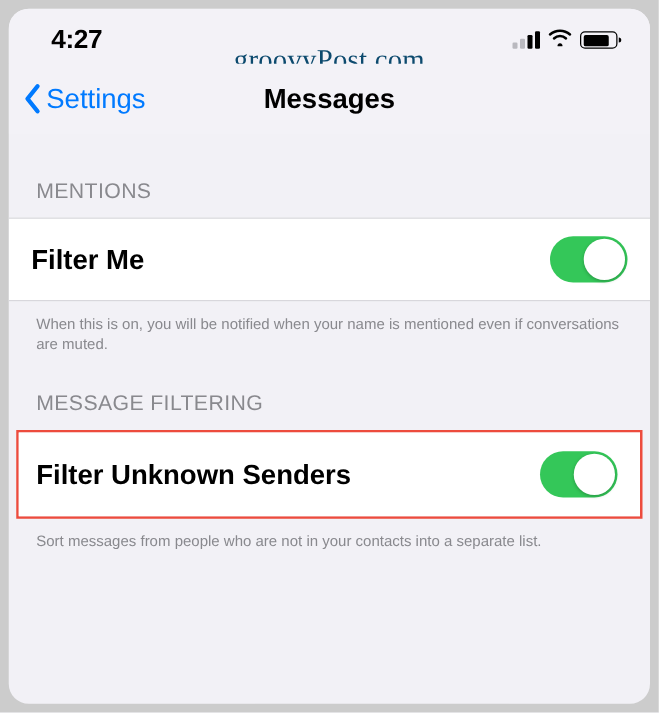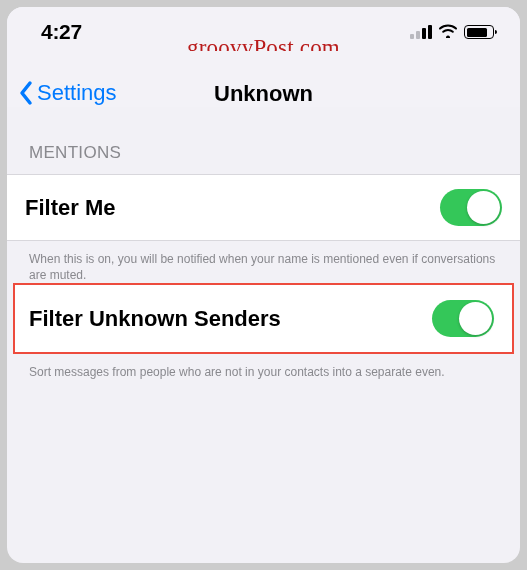--- a/index.html
+++ b/index.html
@@ -72,28 +72,28 @@
     }
     .battery-fill { height: 100%; width: 80%; background: #000; border-radius: 1.5px; }
 
     .watermark {
       position: absolute;
       top: 28px;
       left: 50%;
       transform: translateX(-50%);
       font-family: "Times New Roman", serif;
       font-size: 23px;
-      color: #b91c1c;
+      color: #0c4a6e;
       letter-spacing: 0.2px;
       pointer-events: none;
     }
 
     .nav-header {
       display: flex;
-      align-items: flex-end;
+      align-items: center;
       height: 56px;
       background: #f3f2f7;
       position: relative;
       padding: 0 10px;
     }
     .back-button {
       display: flex;
       align-items: center;
       color: #007aff;
       font-size: 22px;
@@ -202,36 +202,37 @@
 
     <div class="watermark">groovyPost.com</div>
 
     <div class="nav-header">
       <button class="back-button">
         <svg class="chevron" viewBox="0 0 18 28">
           <path d="M13 4 L5 14 L13 24" stroke="#007aff" stroke-width="3.5" fill="none" stroke-linecap="round" stroke-linejoin="round"></path>
         </svg>
         <span>Settings</span>
       </button>
-      <div class="nav-title">Unknown</div>
+      <div class="nav-title">Messages</div>
     </div>
 
     <div class="section-header first">MENTIONS</div>
     <div class="row">
       <span class="row-label">Filter Me</span>
       <div class="toggle on">
         <div class="knob"></div>
       </div>
     </div>
     <div class="footer-text">When this is on, you will be notified when your name is mentioned even if conversations are muted.</div>
 
+    <div class="section-header">MESSAGE FILTERING</div>
     <div class="highlight-box">
       <div class="row">
         <span class="row-label">Filter Unknown Senders</span>
         <div class="toggle on">
           <div class="knob"></div>
         </div>
       </div>
     </div>
-    <div class="footer-text">Sort messages from people who are not in your contacts into a separate even.</div>
+    <div class="footer-text">Sort messages from people who are not in your contacts into a separate list.</div>
 
   </div>
 </div>
 
 </body></html>

